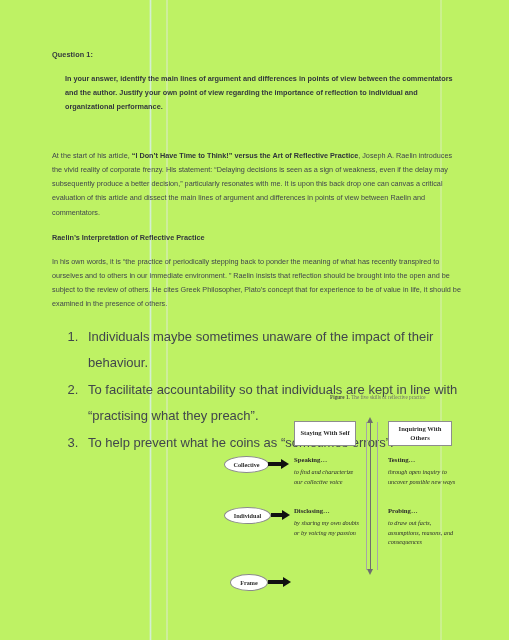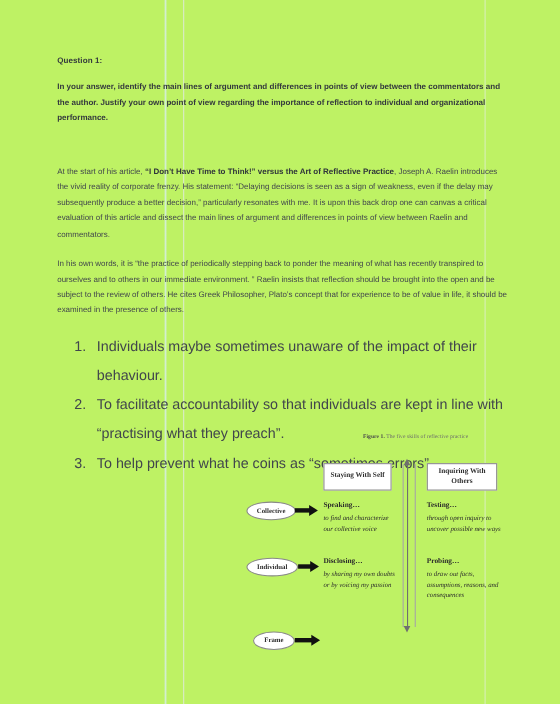--- a/index.html
+++ b/index.html
@@ -47,21 +47,21 @@
     color: #33383d;
     letter-spacing: .01em;
     margin: 0 0 13px 0;
   }
 
   .prompt {
     font-size: 7.3px;
     font-weight: bold;
     line-height: 1.92;
     color: #33383d;
-    margin: 0 0 35px 0;
+    margin: 0 0 35px 13px;
   }
 
   .para {
     font-size: 7.25px;
     line-height: 1.95;
     color: #41464c;
     margin: 0 0 13px 0;
     text-align: left;
   }
   .para .em-bold { font-weight: bold; color: #2f343a; }
@@ -262,20 +262,21 @@
   <div class="scan-streak streak-c"></div>
 
   <div class="content">
 
     <p class="q-label">Question 1:</p>
 
     <p class="prompt">In your answer, identify the main lines of argument and differences in points of view between the commentators and the author. Justify your own point of view regarding the importance of reflection to individual and organizational performance.</p>
 
     <p class="para"><span>At the start of his article, </span><span class="em-bold">“I Don’t Have Time to Think!” versus the Art of Reflective Practice</span><span>, Joseph A. Raelin introduces the vivid reality of corporate frenzy. His statement: “Delaying decisions is seen as a sign of weakness, even if the delay may subsequently produce a better decision,” particularly resonates with me. It is upon this back drop one can canvas a critical evaluation of this article and dissect the main lines of argument and differences in points of view between Raelin and commentators.</span></p>
 
+    <p class="sub-head">Raelin’s Interpretation of Reflective Practice</p>
 
     <p class="para">In his own words, it is “the practice of periodically stepping back to ponder the meaning of what has recently transpired to ourselves and to others in our immediate environment. ” Raelin insists that reflection should be brought into the open and be subject to the review of others. He cites Greek Philosopher, Plato’s concept that for experience to be of value in life, it should be examined in the presence of others.</p>
 
 
     <ol class="arg-list">
       <li>Individuals maybe sometimes unaware of the impact of their behaviour.</li>
       <li>To facilitate accountability so that individuals are kept in line with “practising what they preach”.</li>
       <li>To help prevent what he coins as “sometimes errors”.</li>
     </ol>
 

